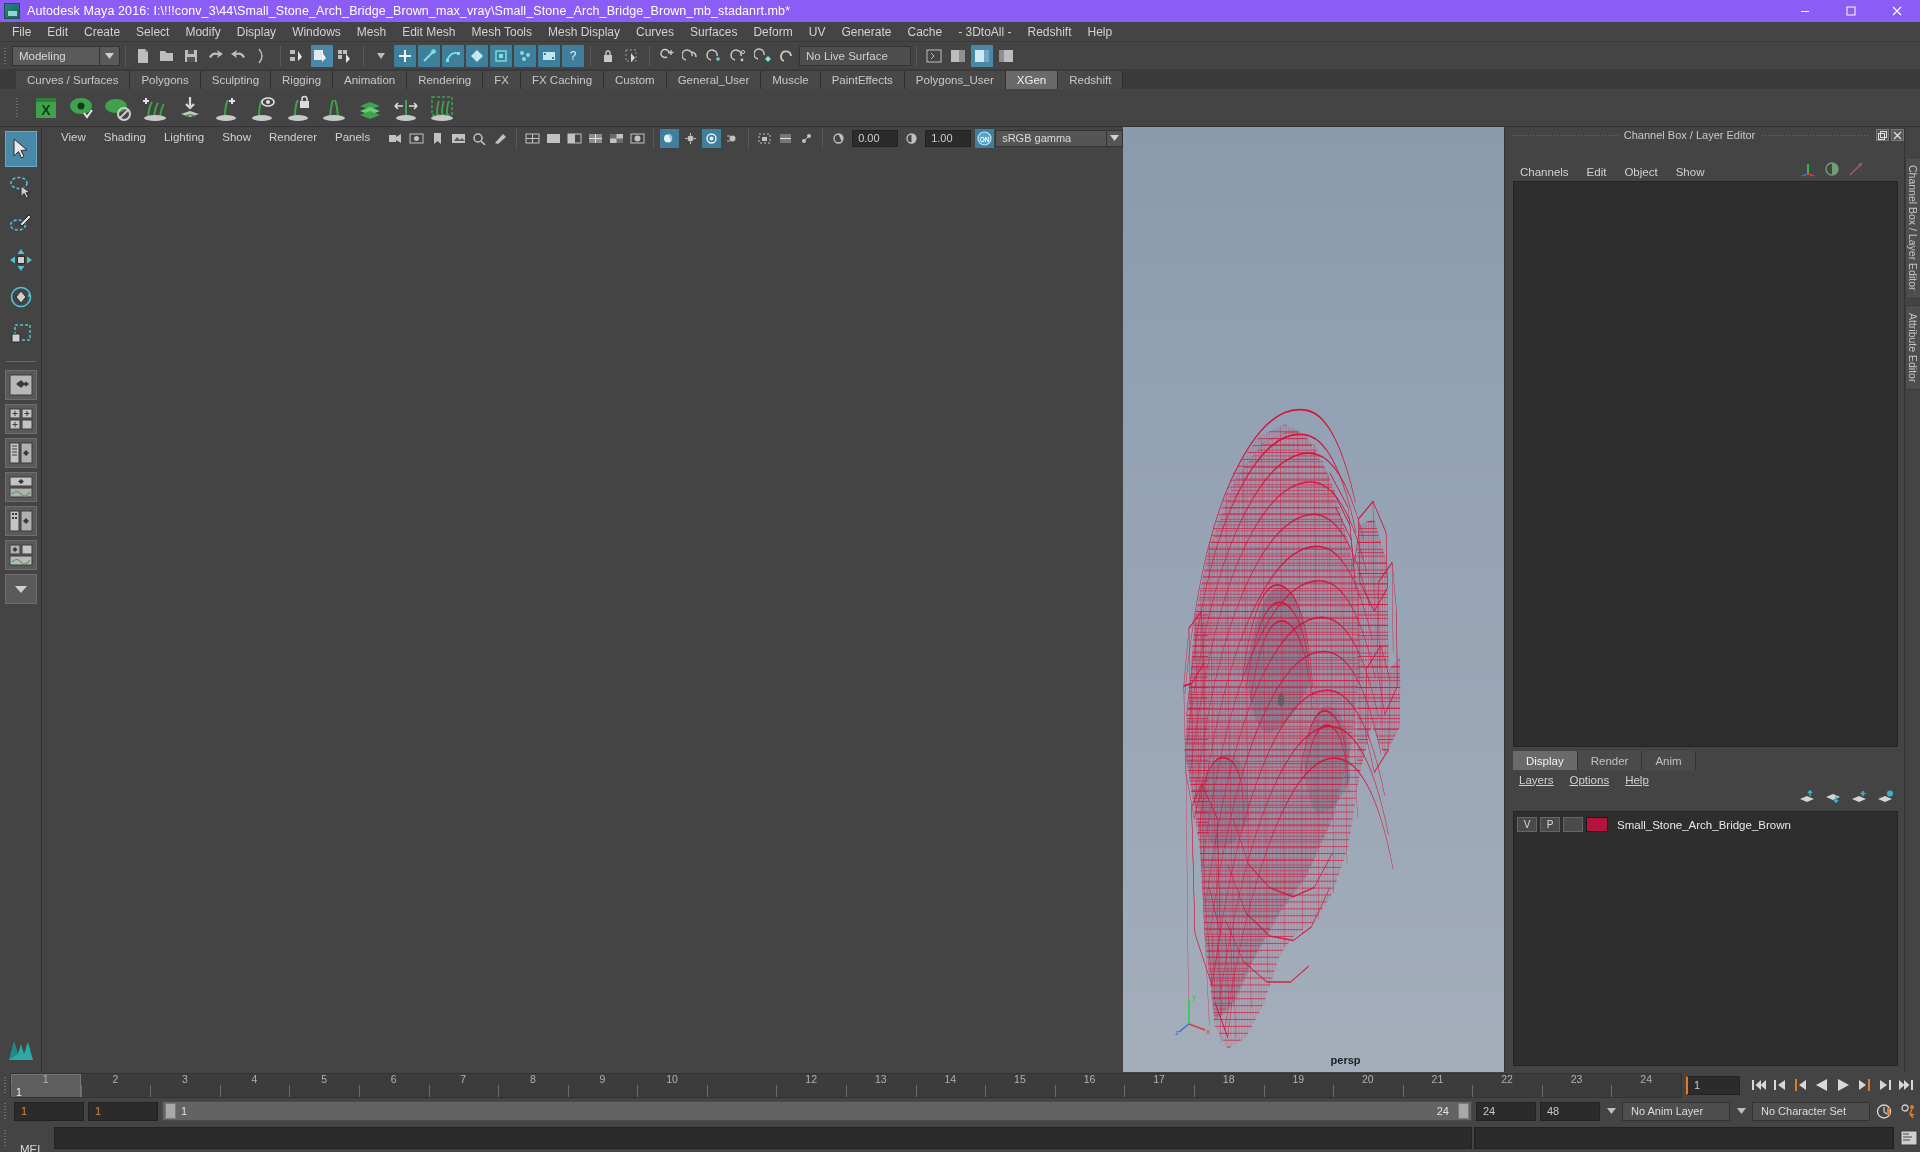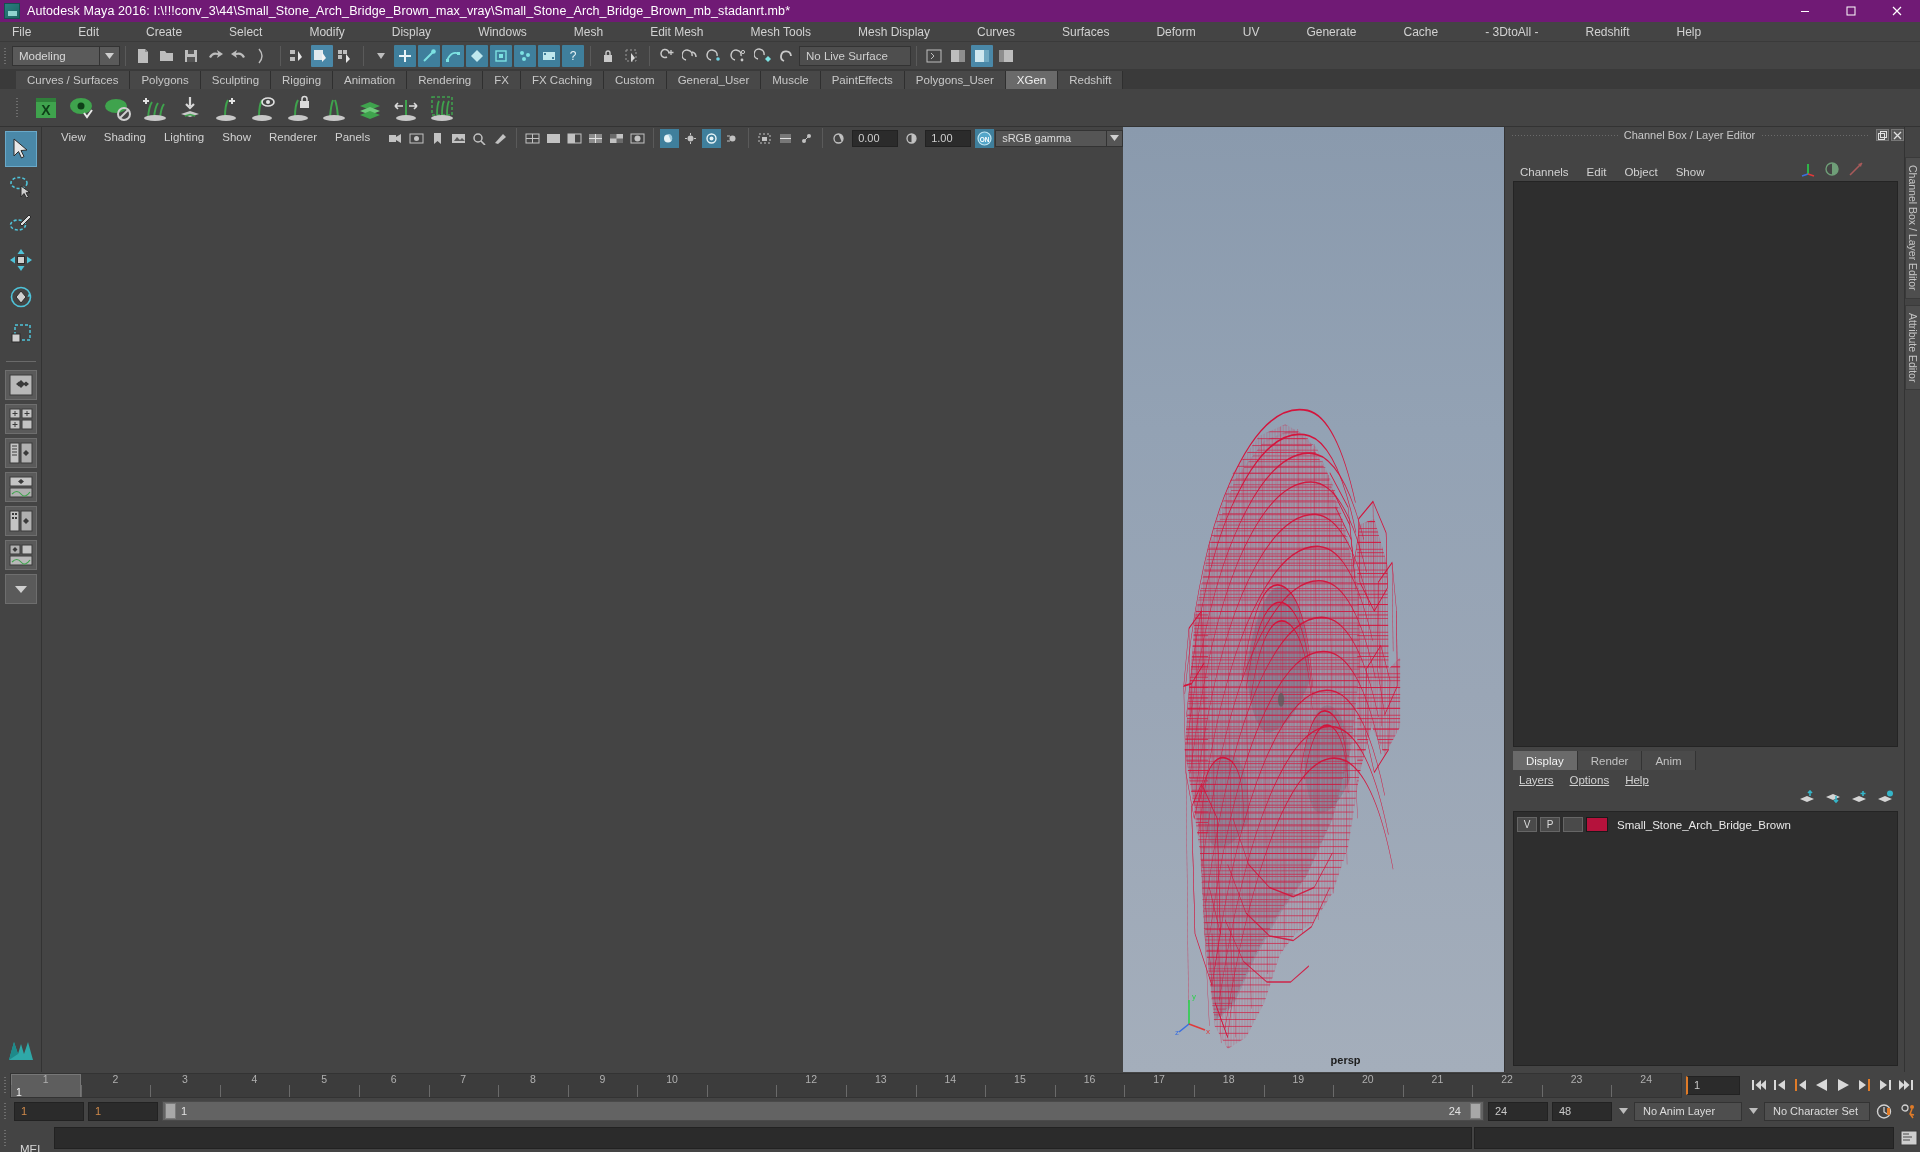--- a/index.html
+++ b/index.html
@@ -7,21 +7,21 @@
     width: 1920px; height: 1152px;
     background: #444444;
     font-family: "Liberation Sans", sans-serif;
     overflow: hidden;
     -webkit-font-smoothing: antialiased;
   }
   .app { position: relative; width: 1920px; height: 1152px; display: flex; flex-direction: column; }
 
   
   .titlebar {
-    height: 22px; background: #701a75; display: flex; align-items: center;
+    height: 22px; background: #8b5cf6; display: flex; align-items: center;
     color: #ffffff; font-size: 12.5px; flex: 0 0 22px; position: relative;
   }
   .title-logo {
     width: 16px; height: 16px; margin: 0 7px 0 4px; flex: 0 0 16px;
     background: linear-gradient(135deg,#2a7f7f 0%, #1d6363 100%);
     border: 1px solid #155050; position: relative;
   }
   .title-logo::after {
     content:""; position:absolute; left:3px; top:7px; width:9px; height:5px;
     background:#8fd4cf;
@@ -30,21 +30,21 @@
   .win-btns { position:absolute; right:0; top:0; height:22px; display:flex; }
   .win-btn {
     width: 46px; height:22px; display:flex; align-items:center; justify-content:center;
     color:#fff; font-size: 13px; line-height:1;
   }
   .win-btn svg { display:block; }
 
   
   .menubar {
     height: 20px; background: #444444; display:flex; align-items:center;
-    padding-left: 4px; flex: 0 0 20px; border-bottom:1px solid #3a3a3a;gap:31px;
+    padding-left: 4px; flex: 0 0 20px; border-bottom:1px solid #3a3a3a;
   }
   .menu-item {
     color:#d2d2d2; font-size:12px; padding: 2px 8px; white-space:nowrap; line-height:14px;
   }
 
   
   .statusline {
     height: 28px; background:#444444; display:flex; align-items:center;
     flex: 0 0 28px; padding-left: 2px; gap: 0px; border-bottom:1px solid #3a3a3a;
   }
@@ -1272,21 +1272,21 @@
       <svg width="9" height="6" viewBox="0 0 9 6">
           <path d="M0 0 L9 0 L4.5 6 Z" fill="#bdbdbd"></path>
         </svg>
     </div>
     <div class="ddfield" style="width:108px;">No Anim Layer</div>
     <div class="ddarrow">
       <svg width="9" height="6" viewBox="0 0 9 6">
           <path d="M0 0 L9 0 L4.5 6 Z" fill="#bdbdbd"></path>
         </svg>
     </div>
-    <div class="ddfield" style="width:106px;">No Character Set</div>
+    <div class="ddfield" style="width:118px;">No Character Set</div>
     <div class="pb-btn">
       <svg width="19" height="17" viewBox="0 0 19 17">
           <circle cx="9" cy="8.5" r="6.5" fill="none" stroke="#d0d0d0" stroke-width="1.4"></circle>
           <path d="M9 4 v5 l3 2" stroke="#d0d0d0" stroke-width="1.3" fill="none"></path>
           <rect x="12" y="5" width="3" height="7" fill="#e07b28"></rect>
         </svg>
     </div>
     <div class="pb-btn">
       <svg width="19" height="17" viewBox="0 0 19 17">
           <circle cx="5" cy="5" r="3" fill="none" stroke="#d0d0d0" stroke-width="1.3"></circle>

